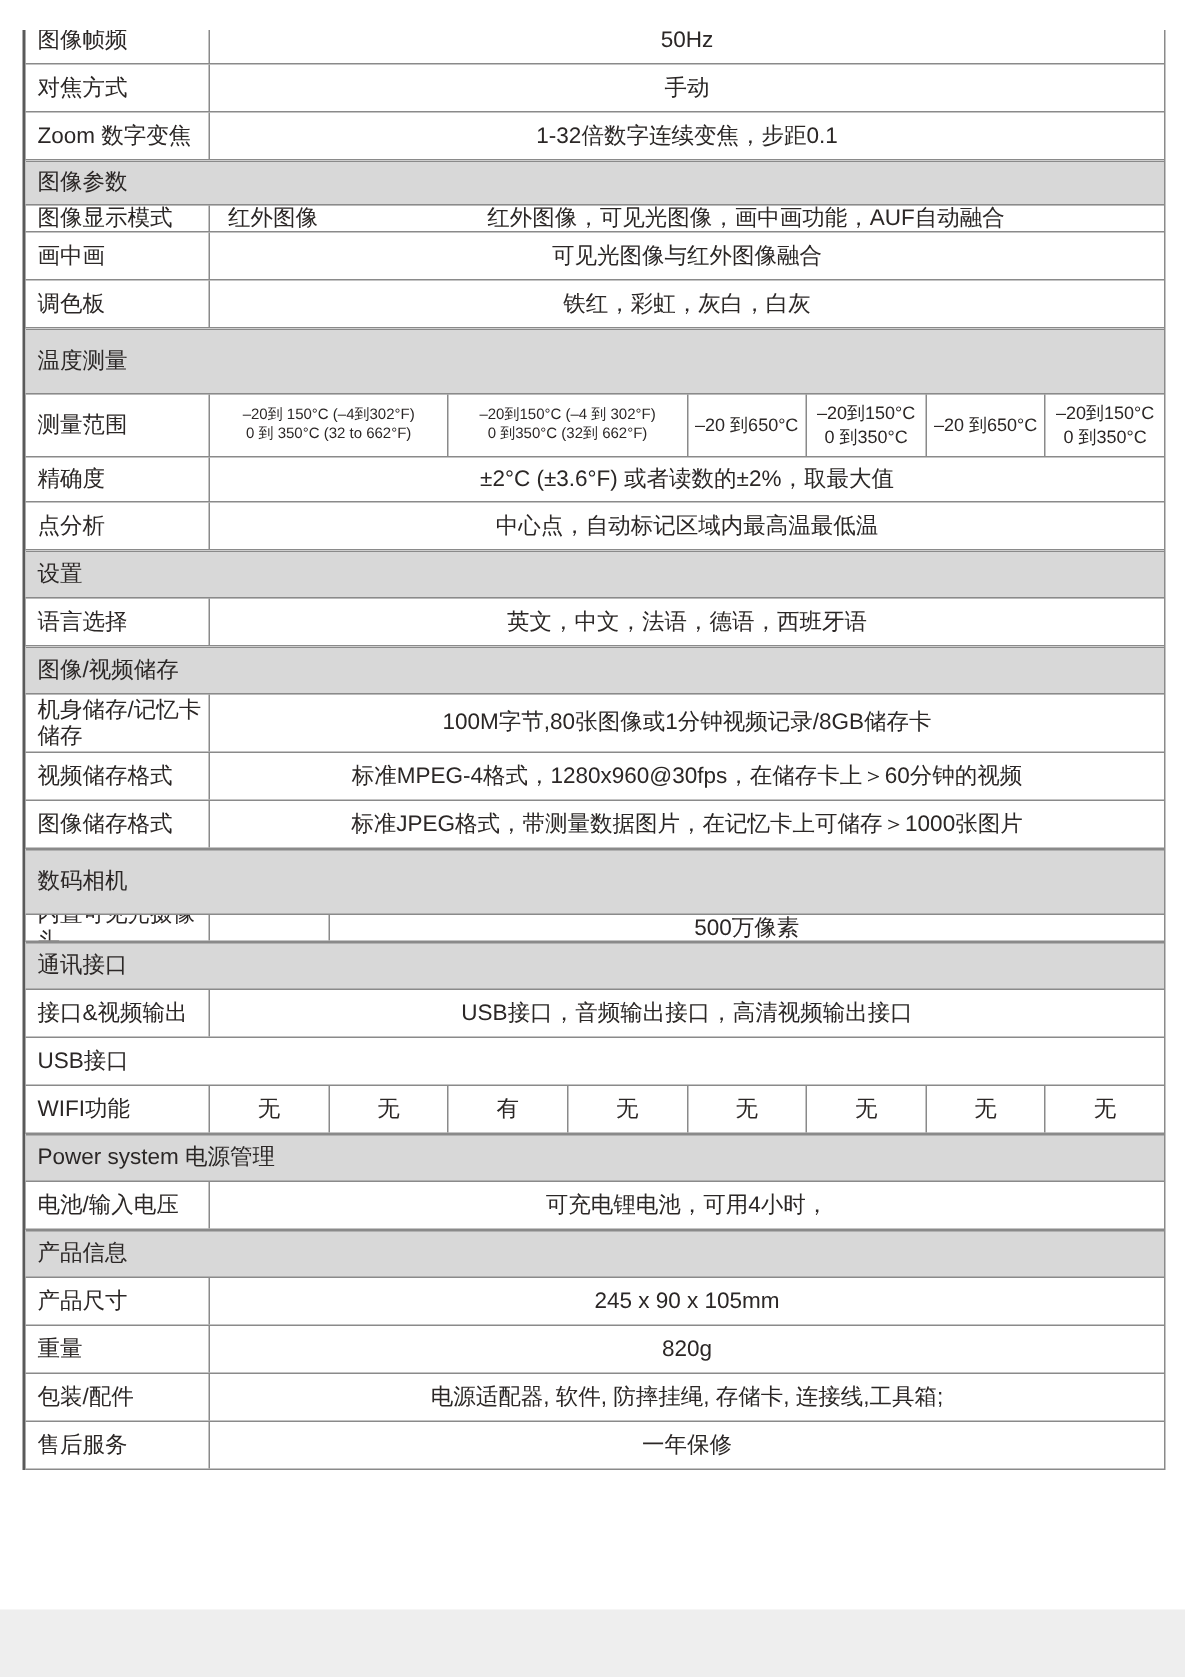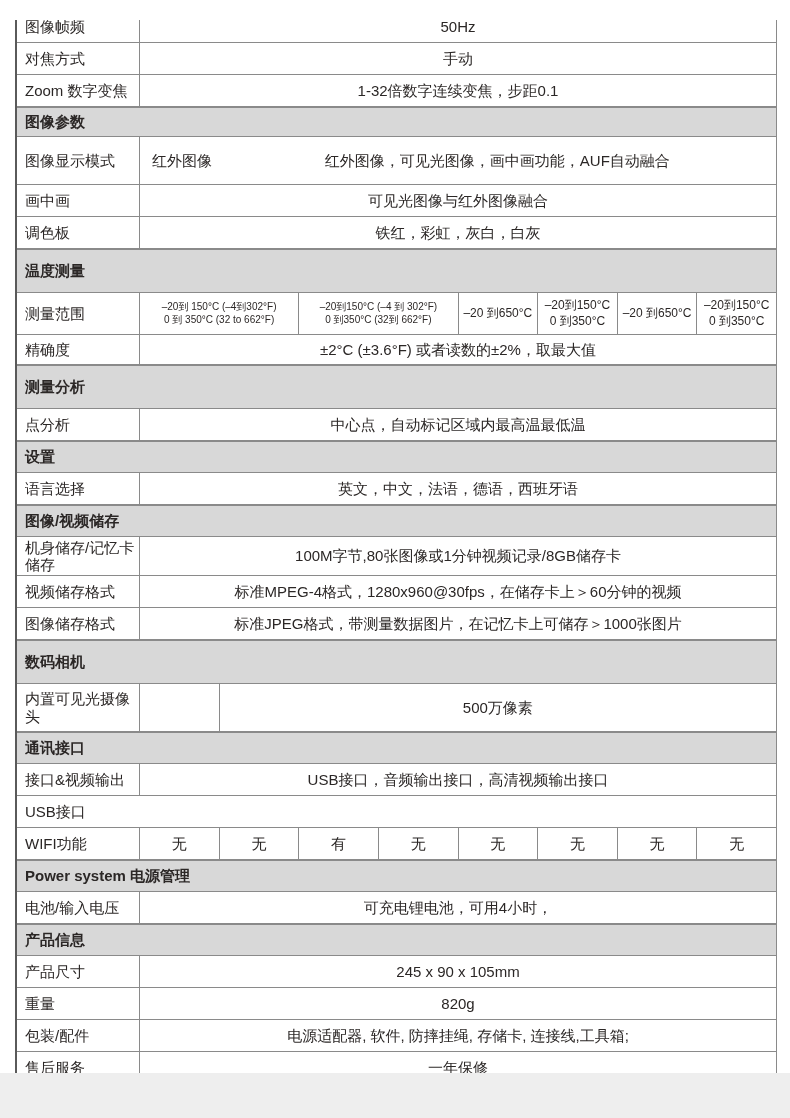--- a/index.html
+++ b/index.html
@@ -24,21 +24,21 @@
     border-left:2px solid var(--outer);
     border-right:1px solid var(--border);
     background:#fff;
   }
   .row{
     display:grid;
     grid-template-columns:122px repeat(8,1fr);
     height:32px;
     border-bottom:1px solid var(--border);
   }
-  .h30{height:30px}.h31{height:44px}.h33{height:48px}.h39{height:39px}.h42{height:42px}
+  .h30{height:30px}.h31{height:44px}.h33{height:18px}.h39{height:39px}.h42{height:42px}
   .cell{
     display:flex;align-items:center;justify-content:center;
     text-align:center;
     font-size:15px;line-height:1.15;
     white-space:pre-line;
     overflow:hidden;
     border-left:1px solid var(--border);
   }
   .cell.label{
     grid-column:1;
@@ -54,21 +54,21 @@
   .no-left{border-left:none;}
   .left-text{justify-content:flex-start;text-align:right;padding-left:12px;}
   .small{font-size:10px;line-height:1.28;padding:0 2px;}
   .small2{font-size:12px;line-height:1.28;padding:0 2px;}
   .row.section{
     background:var(--section-bg);
     box-shadow:0 1px 0 0 var(--border) inset;
   }
   .row.section .cell{
     grid-column:1 / -1;border-left:none;
-    justify-content:flex-start;text-align:left;padding-left:8px;font-weight:bold;
+    justify-content:flex-start;text-align:left;padding-left:8px;
   }
   .footer-band{
     position:absolute;left:0;top:1053px;width:790px;height:65px;
     background:var(--footer-bg);
   }
 </style>
 </head>
 <body>
 
 <div class="page">
@@ -125,23 +125,20 @@
       <div class="cell sp1 small2">–20 到650°C</div>
       <div class="cell sp1 small2">–20到150°C
 0 到350°C</div>
     </div>
 
     <div class="row h30">
       <div class="cell label">精确度</div>
       <div class="cell span-all">±2°C (±3.6°F) 或者读数的±2%，取最大值</div>
     </div>
 
-    <div class="row section h31">
-      <div class="cell">测量分析</div>
-    </div>
 
     <div class="row h32">
       <div class="cell label">点分析</div>
       <div class="cell span-all">中心点，自动标记区域内最高温最低温</div>
     </div>
 
     <div class="row section h32">
       <div class="cell">设置</div>
     </div>
 

